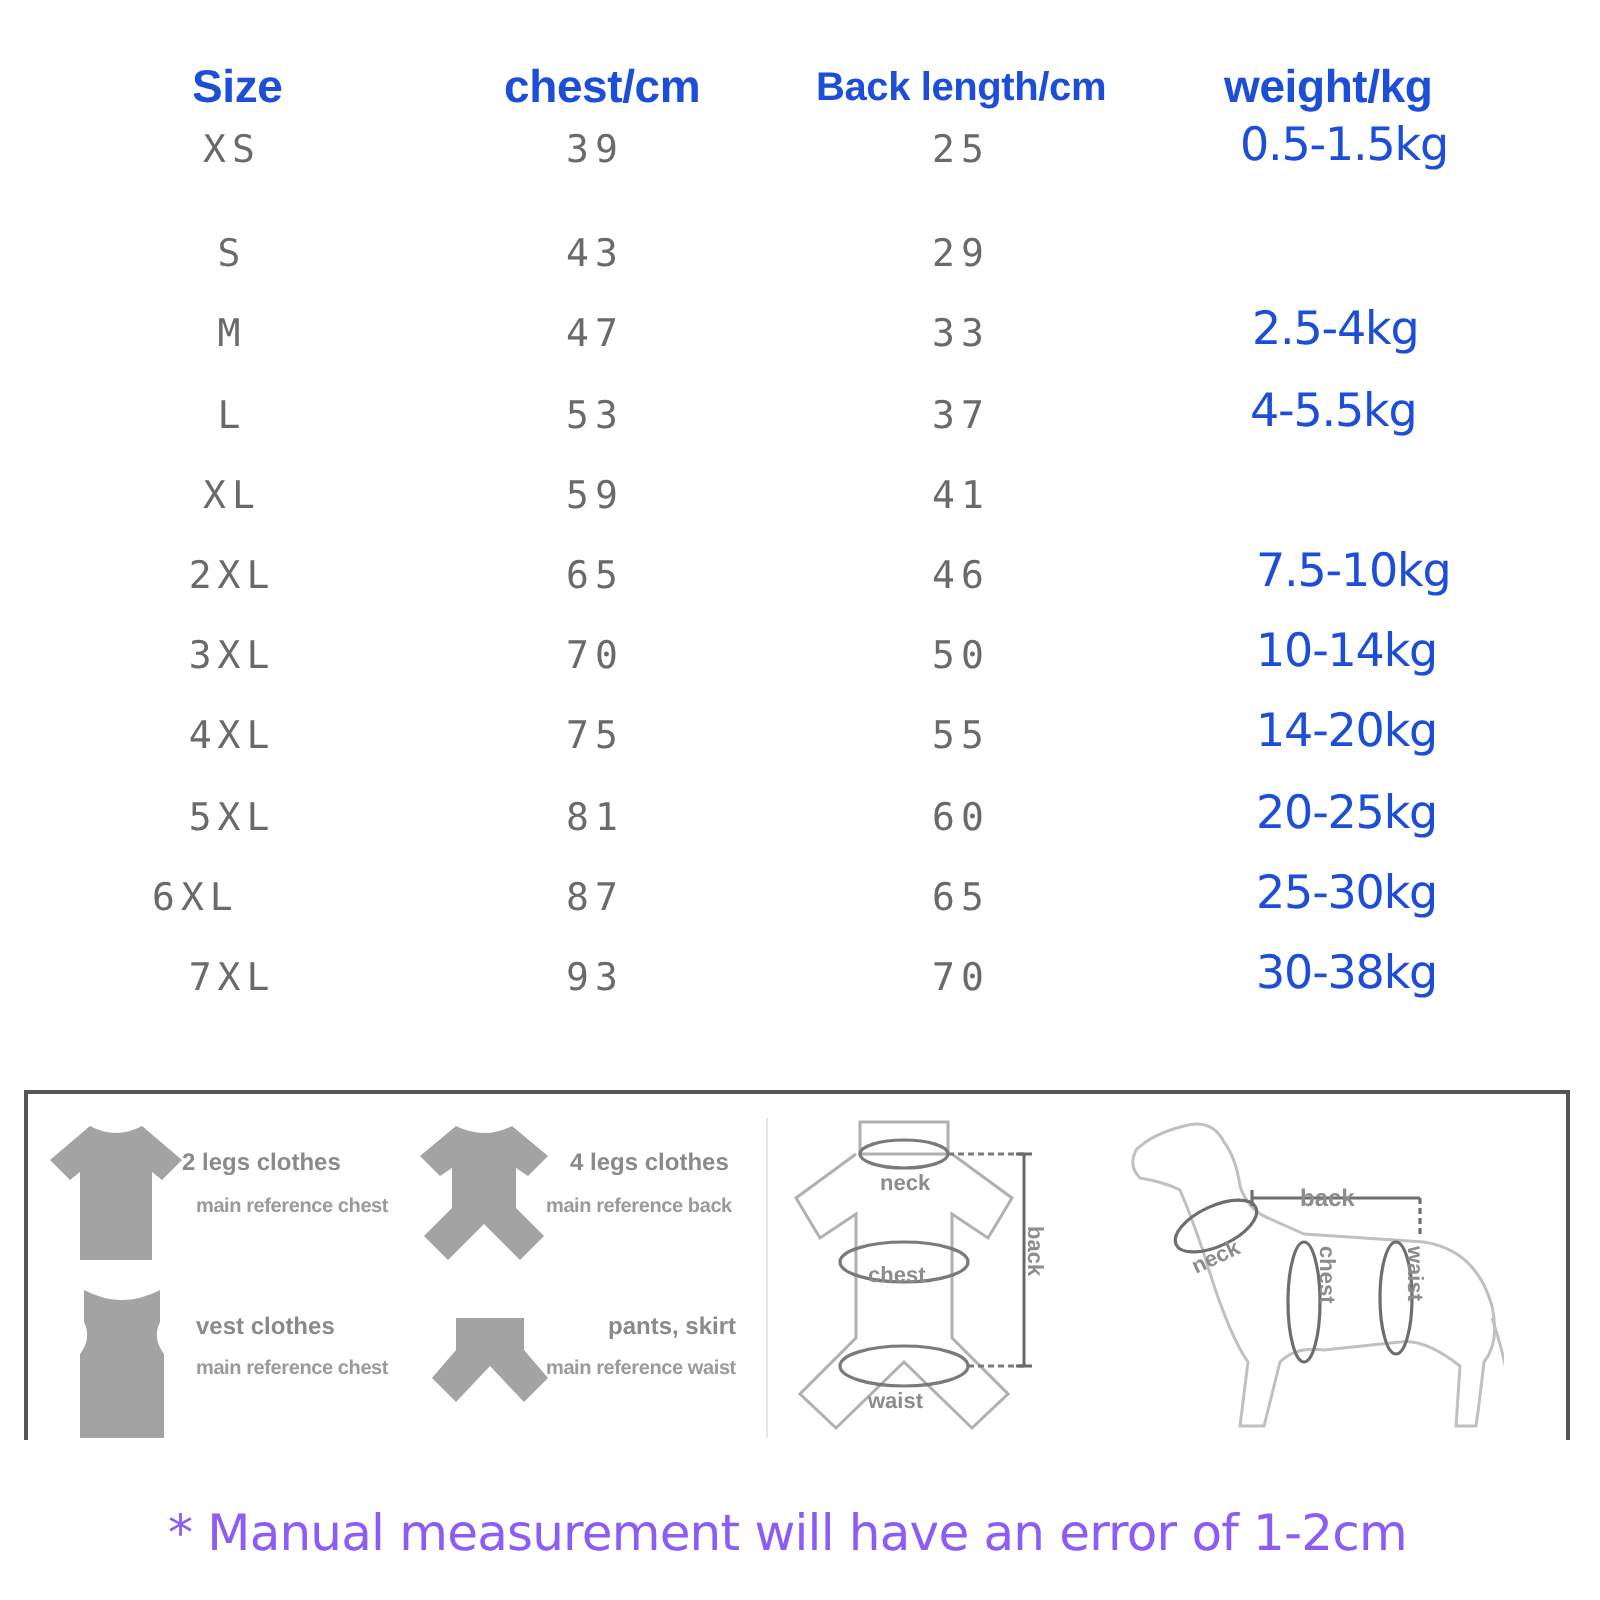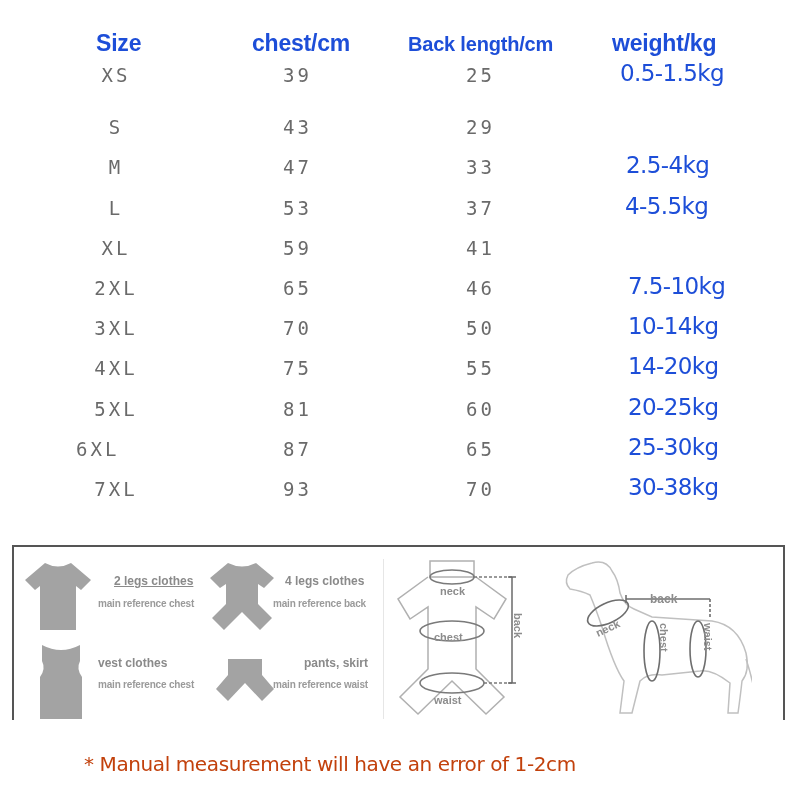--- a/index.html
+++ b/index.html
@@ -8,21 +8,21 @@
   .hdr.small { font-size:20px; top:33px; }
   .row { position:absolute; left:0; width:800px; height:40px; }
   .cell { position:absolute; top:0; white-space:nowrap; }
   .mono { font-family:"DejaVu Sans Mono", monospace; color:#6a6a6a; font-size:19px; letter-spacing:3px; font-weight:normal; }
   .wt { font-family:"DejaVu Sans", sans-serif; color:#1d4ed8; font-size:23px; letter-spacing:-0.6px; top:-4px; }
   .frame { position:absolute; left:12px; top:545px; width:773px; height:175px; border:2px solid #555; border-bottom:none; box-sizing:border-box; }
   .divider { position:absolute; left:369px; top:12px; width:1px; height:160px; background:#e6e6e6; }
   .gtitle { position:absolute; font-family:"Liberation Sans", sans-serif; font-weight:bold; color:#8a8a8a; font-size:12px; white-space:nowrap; }
   .gsub { position:absolute; font-family:"Liberation Sans", sans-serif; color:#9a9a9a; font-size:10px; font-weight:bold; white-space:nowrap; letter-spacing:-0.2px; }
   .shape { position:absolute; }
-  .note { position:absolute; left:84px; top:752px; font-family:"DejaVu Sans", sans-serif; font-size:20px; color:#c2410c; letter-spacing:-0.4px; white-space:nowrap; }
+  .note { position:absolute; left:84px; top:752px; font-family:"DejaVu Sans", sans-serif; font-size:25px; color:#8b5cf6; letter-spacing:-0.4px; white-space:nowrap; }
   .lbl { font-family:"Liberation Sans", sans-serif; font-weight:bold; fill:#8c8c8c; }
 </style>
 </head>
 <body>
 
 <div class="hdr" style="left:96px;">Size</div>
 <div class="hdr" style="left:252px;">chest/cm</div>
 <div class="hdr small" style="left:408px;">Back length/cm</div>
 <div class="hdr" style="left:612px;">weight/kg</div>
 
@@ -91,21 +91,21 @@
       <div class="cell mono" style="left: 466px;">70</div>
       <div class="cell wt" style="left: 628px;">30-38kg</div>
     </div>
   </div>
 
 <div class="frame">
 
   <svg class="shape" style="left:9px;top:13px;" width="70" height="72" viewBox="0 0 70 72">
     <path d="M22 3 Q35 10 48 3 L68 20 L58 30 L53 26 L53 70 L17 70 L17 26 L12 30 L2 20 Z" fill="#a3a3a3"></path>
   </svg>
-  <div class="gtitle" style="left:100px;top:27px;text-decoration:underline;">2 legs clothes</div>
+  <div class="gtitle" style="left:77px;top:27px;">2 legs clothes</div>
   <div class="gsub" style="left:84px;top:51px;">main reference chest</div>
 
   <svg class="shape" style="left:194px;top:13px;" width="68" height="72" viewBox="0 0 68 72">
     <path d="M20 3 Q34 10 48 3 L66 18 L56 28 L50 24 L50 44 L64 58 L52 70 L34 52 L16 70 L4 58 L18 44 L18 24 L12 28 L2 18 Z" fill="#a3a3a3"></path>
   </svg>
   <div class="gtitle" style="left:271px;top:27px;">4 legs clothes</div>
   <div class="gsub" style="left:259px;top:51px;">main reference back</div>
 
   <svg class="shape" style="left:22px;top:96px;" width="50" height="76" viewBox="0 0 50 76">
     <path d="M6 2 Q25 12 44 2 L44 18 Q40 26 46 34 L46 76 L4 76 L4 34 Q10 26 6 18 Z" fill="#a3a3a3"></path>

